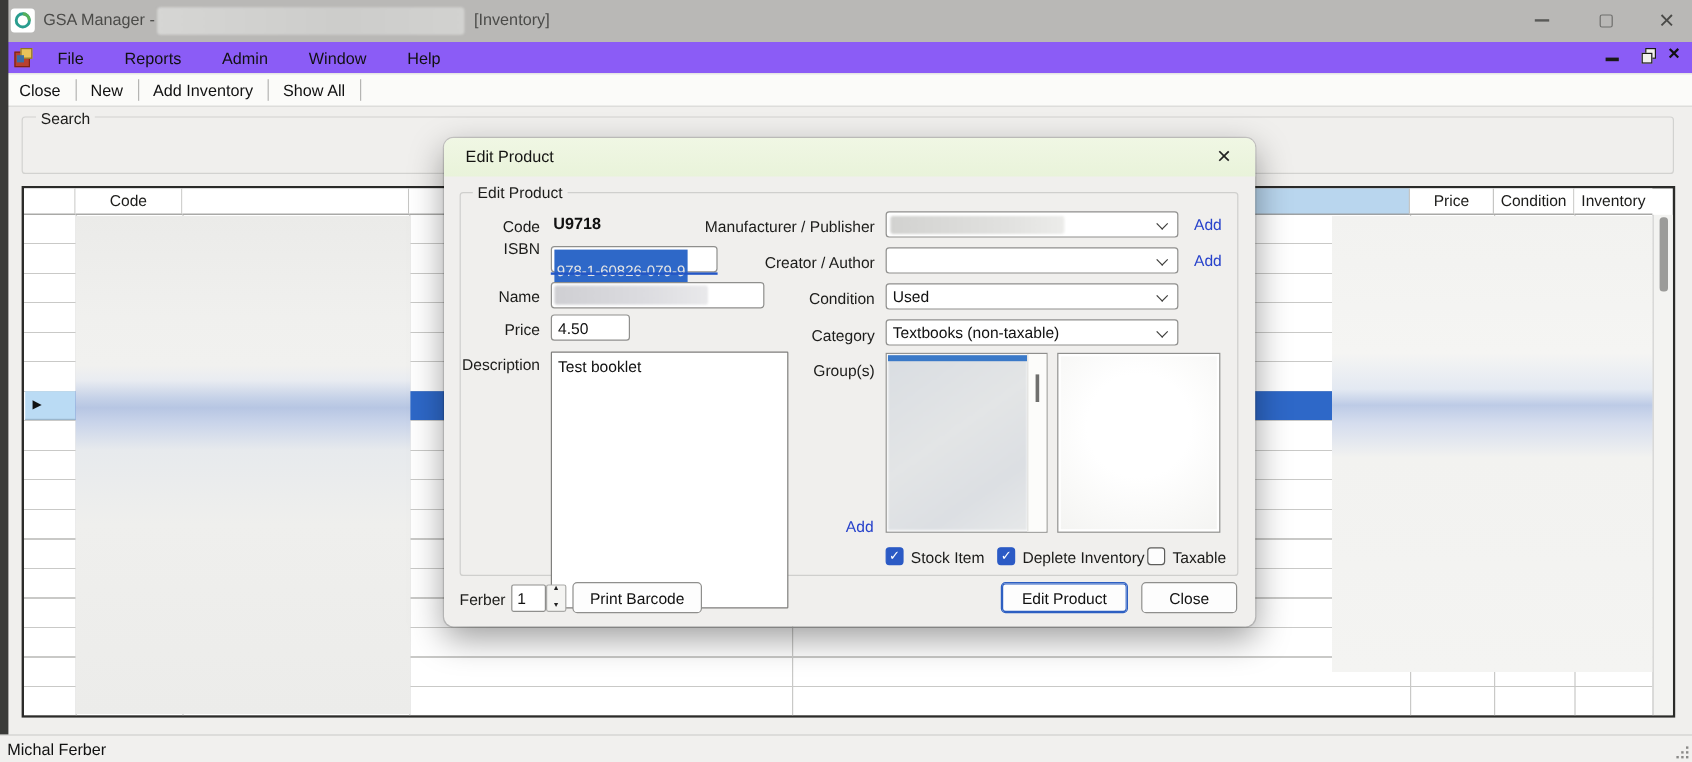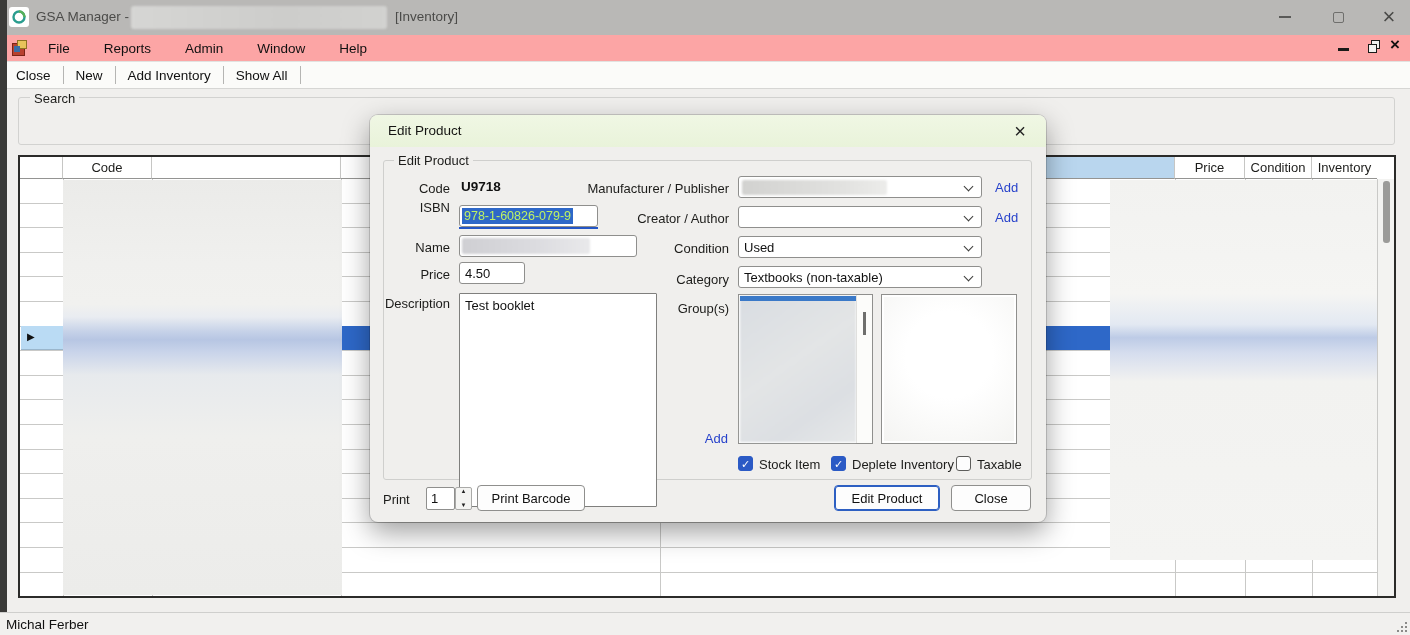--- a/index.html
+++ b/index.html
@@ -9,21 +9,21 @@
   .abs { position:absolute; }
   .txt { font-size:13px; color:#1c1c1a; white-space:nowrap; }
 
   
   .titlebar { left:0; top:0; width:1410px; height:35px; background:#b9b8b6; }
   .edge-left { left:0; top:0; width:7px; height:612px; background:#3a3a38; z-index:60;}
   .title-text { font-size:13.5px; color:#4b4b49; }
   .title-blur { background:linear-gradient(to right,#d6d6d4,#cdcdcb 60%,#d2d2d0); border-radius:3px; filter:blur(1px); }
   .wbtn { width:46px; height:30px; display:flex; align-items:center; justify-content:center; }
 
-  .menubar { left:0; top:35px; width:1410px; height:26px; background:#fca5a5; display:flex; align-items:center; }
+  .menubar { left:0; top:35px; width:1410px; height:26px; background:#8b5cf6; display:flex; align-items:center; }
   .menu-item { padding:4px 12px; font-size:13.5px; color:#111; cursor:default; }
 
   .toolbar { left:0; top:61px; width:1410px; height:28px; background:#fbfbf9; border-top:1px solid #e2e2e0; border-bottom:1px solid #d6d6d4; display:flex; align-items:center; }
   .tool-item { padding:4px 10px; font-size:13.5px; color:#111; }
   .tool-sep { width:1px; height:18px; background:#b5b5b3; margin:0 2px; }
 
   
   .groupbox { border:1px solid #d2d2d0; border-radius:3px; }
   .group-label { position:absolute; font-size:13px; color:#1c1c1a; background:#f0efed; padding:0 4px; }
   .search-input { position:absolute; border:1px solid #bdbdbb; border-radius:3px; background:#fff; font-family:"Liberation Sans",sans-serif; font-size:13.5px; padding:2px 6px; color:#111; outline:none; }
@@ -168,21 +168,21 @@
     </div>
 
     <div class="abs groupbox" style="left:13px;top:45px;width:649px;height:320px;border-color:#cfcfcd;"></div>
     <span class="group-label" style="left:24px;top:38px;position:absolute;">Edit Product</span>
 
     <div class="fld-label" style="left:10px;top:66px;width:70px;">Code</div>
     <div class="abs" style="left:91px;top:64px;font-size:13.5px;font-weight:bold;color:#111;">U9718</div>
 
     <div class="fld-label" style="left:10px;top:85px;width:70px;">ISBN</div>
     <div class="tbox" style="left:89px;top:90px;width:139px;height:22px;">
-      <span style="position:absolute;left:2px;top:2px;background:#2e68c8;color:#bef264;font-size:12.5px;padding:1px 2px;">978-1-60826-079-9</span>
+      <span style="position:absolute;left:2px;top:2px;background:#2e68c8;color:#e5e5e5;font-size:12.5px;padding:11px 2px;">978-1-60826-079-9</span>
     </div>
     <div class="abs" style="left:89px;top:112px;width:139px;height:2px;background:#2456c6;"></div>
 
     <div class="fld-label" style="left:10px;top:125px;width:70px;">Name</div>
     <div class="tbox" style="left:89px;top:120px;width:178px;height:22px;">
       <div style="position:absolute;left:2px;top:2px;width:128px;height:16px;border-radius:2px;background:linear-gradient(to right,#cfcfd3,#dcdce0 60%,#e9e9eb);filter:blur(1px);"></div>
     </div>
 
     <div class="fld-label" style="left:10px;top:152px;width:70px;">Price</div>
     <div class="tbox" style="left:89px;top:147px;width:66px;height:22px;">
@@ -232,21 +232,21 @@
     </div>
     <div class="link" style="left:326px;top:316px;width:32px;text-align:right;">Add</div>
 
     <div class="cb on" style="left:368px;top:341px;">✓</div>
     <div class="cb-label" style="left:389px;top:342px;">Stock Item</div>
     <div class="cb on" style="left:461px;top:341px;">✓</div>
     <div class="cb-label" style="left:482px;top:342px;">Deplete Inventory</div>
     <div class="cb off" style="left:586px;top:341px;"></div>
     <div class="cb-label" style="left:607px;top:342px;text-align:right;">Taxable</div>
 
-    <div class="abs txt" style="left:13px;top:377px;">Print</div>
+    <div class="abs txt" style="left:13px;top:377px;">Ferber</div>
     <div class="tbox" style="left:56px;top:372px;width:29px;height:23px;border-radius:2px;">
       <span style="position:absolute;left:4px;top:3px;">1</span>
     </div>
     <div class="abs" style="left:85px;top:372px;width:17px;height:23px;border:1px solid #aaaaa8;background:#f4f4f2;border-radius:2px;">
       <div style="position:absolute;left:0;top:0px;width:15px;text-align:center;font-size:6px;color:#222;">▲</div>
       <div style="position:absolute;left:0;bottom:1px;width:15px;text-align:center;font-size:6px;color:#222;">▼</div>
     </div>
     <div class="btn" style="left:107px;top:370px;width:108px;height:26px;">Print Barcode</div>
     <div class="btn default" style="left:464px;top:370px;width:106px;height:26px;">Edit Product</div>
     <div class="btn" style="left:581px;top:370px;width:80px;height:26px;">Close</div>

